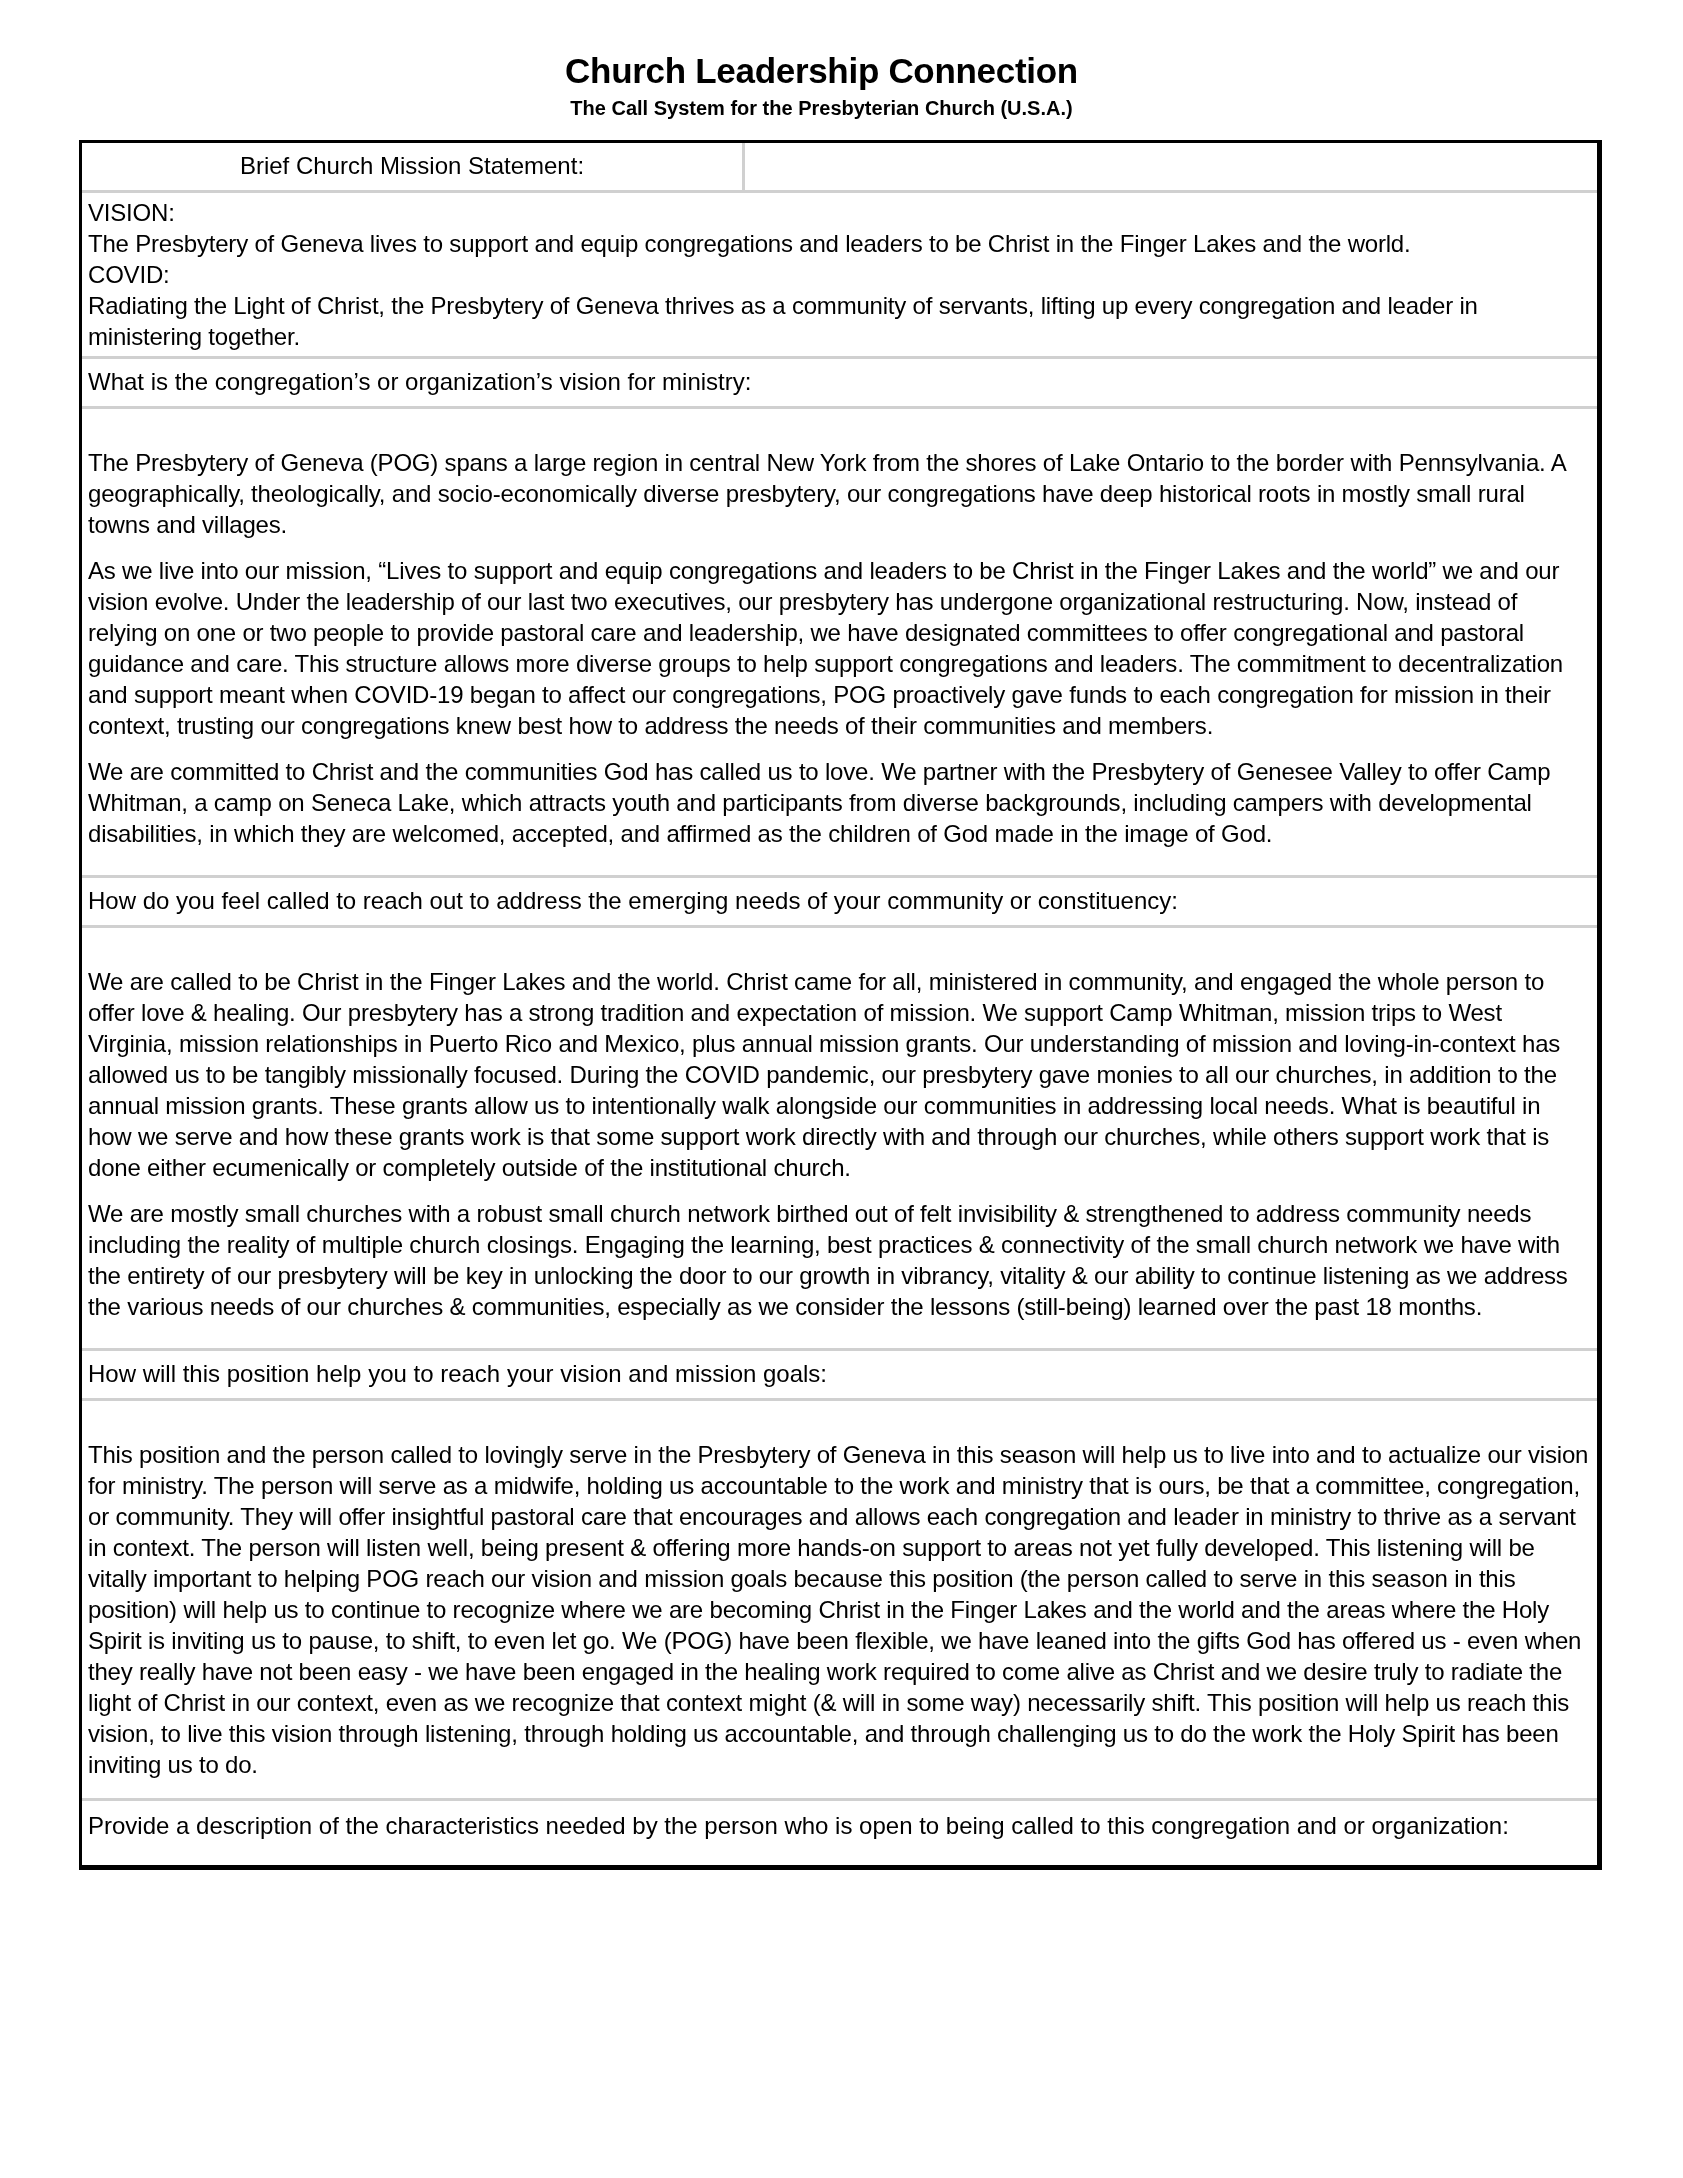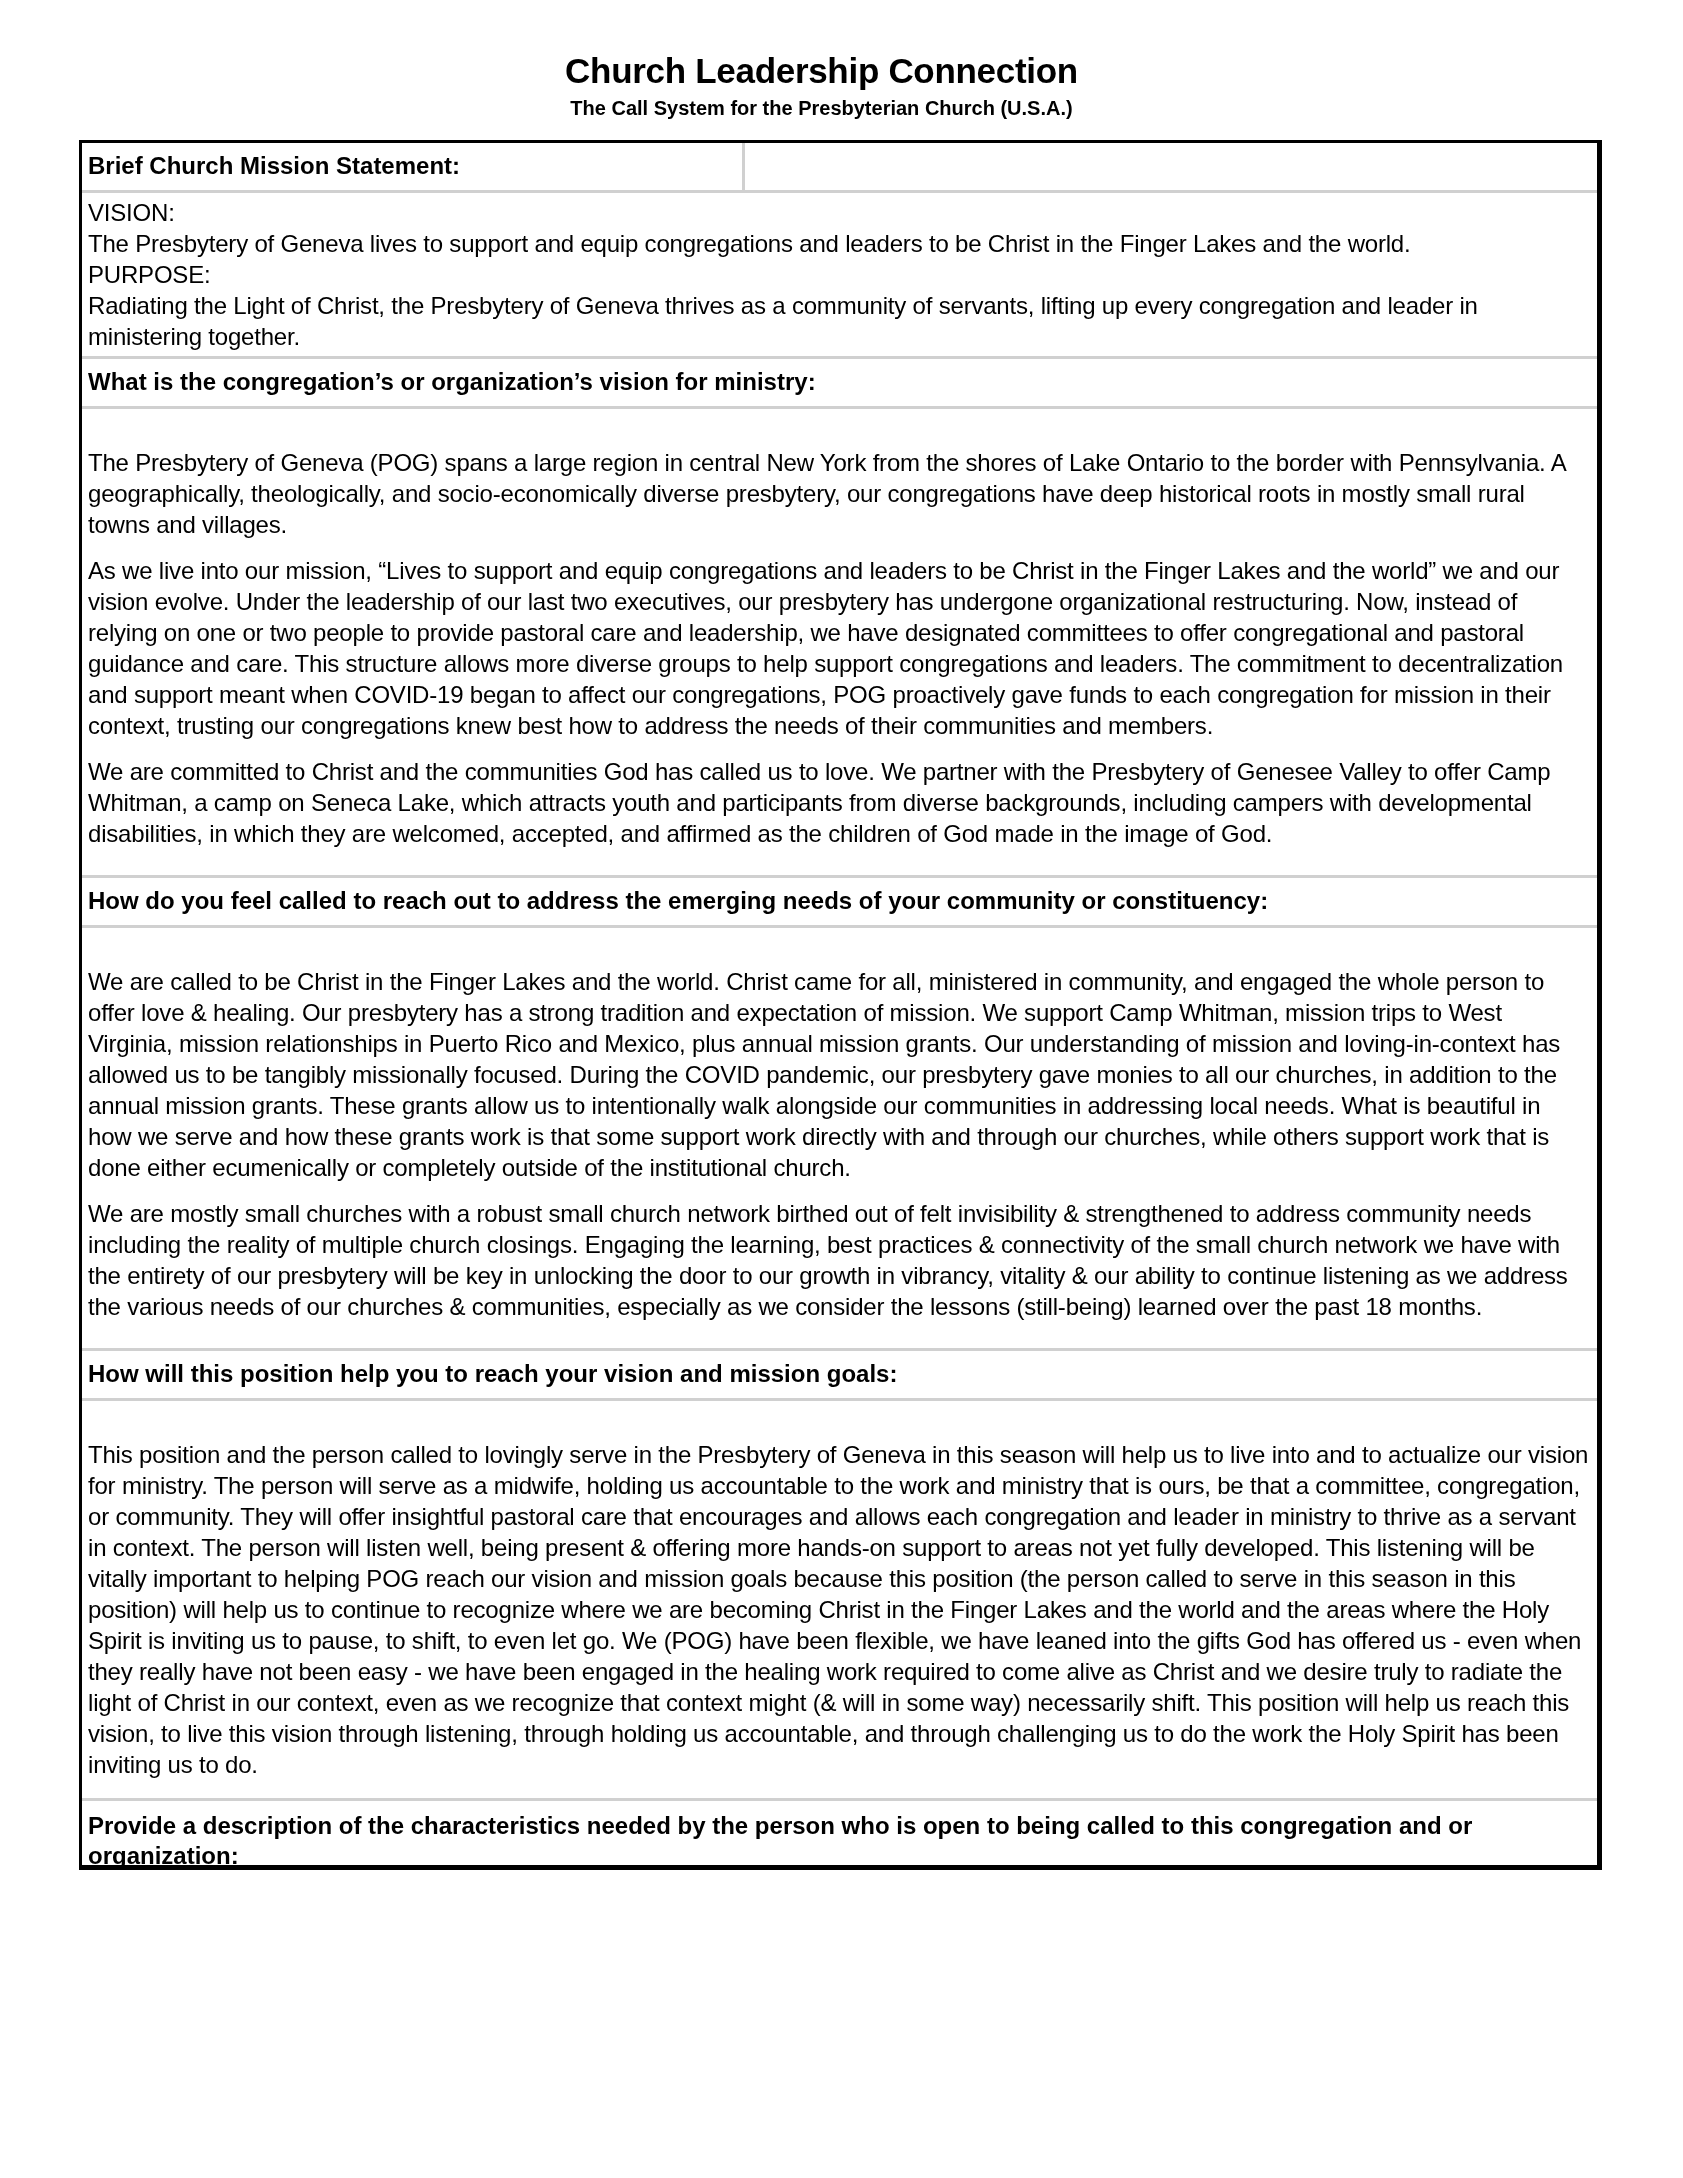--- a/index.html
+++ b/index.html
@@ -46,23 +46,24 @@
     }
     .row {
       border-bottom: 3px solid #d0d0d0;
       box-sizing: border-box;
     }
     .row:last-child {
       border-bottom: none;
     }
     .label-row {
       display: flex;
-      font-weight: bold;
+      font-weight: normal;
       font-size: 24px;
       line-height: 30px;
+      text-align: center;
     }
     .label-cell {
       padding: 6px 6px 6px 6px;
       box-sizing: border-box;
     }
     .split .label-cell {
       width: 663px;
       border-right: 3px solid #d0d0d0;
     }
     .split .empty-cell {
@@ -117,21 +118,21 @@
 <div class="form-table">
 
   <div class="row label-row split">
     <div class="label-cell q-label">Brief Church Mission Statement:</div>
     <div class="empty-cell"></div>
   </div>
 
   <div class="row answer mission-body">
     <div>VISION:</div>
     <div>The Presbytery of Geneva lives to support and equip congregations and leaders to be Christ in the Finger Lakes and the world.</div>
-    <div>PURPOSE:</div>
+    <div>COVID:</div>
     <div>Radiating the Light of Christ, the Presbytery of Geneva thrives as a community of servants, lifting up every congregation and leader in ministering together.</div>
   </div>
 
   <div class="row label-row">
     <div class="label-cell q-label">What is the congregation’s or organization’s vision for ministry:</div>
   </div>
   <div class="row answer vision-body">
     <p>The Presbytery of Geneva (POG) spans a large region in central New York from the shores of Lake Ontario to the border with Pennsylvania. A geographically, theologically, and socio-economically diverse presbytery, our congregations have deep historical roots in mostly small rural towns and villages.</p>
     <p>As we live into our mission, “Lives to support and equip congregations and leaders to be Christ in the Finger Lakes and the world” we and our vision evolve. Under the leadership of our last two executives, our presbytery has undergone organizational restructuring. Now, instead of relying on one or two people to provide pastoral care and leadership, we have designated committees to offer congregational and pastoral guidance and care. This structure allows more diverse groups to help support congregations and leaders. The commitment to decentralization and support meant when COVID-19 began to affect our congregations, POG proactively gave funds to each congregation for mission in their context, trusting our congregations knew best how to address the needs of their communities and members.</p>
     <p>We are committed to Christ and the communities God has called us to love. We partner with the Presbytery of Genesee Valley to offer Camp Whitman, a camp on Seneca Lake, which attracts youth and participants from diverse backgrounds, including campers with developmental disabilities, in which they are welcomed, accepted, and affirmed as the children of God made in the image of God.</p>

